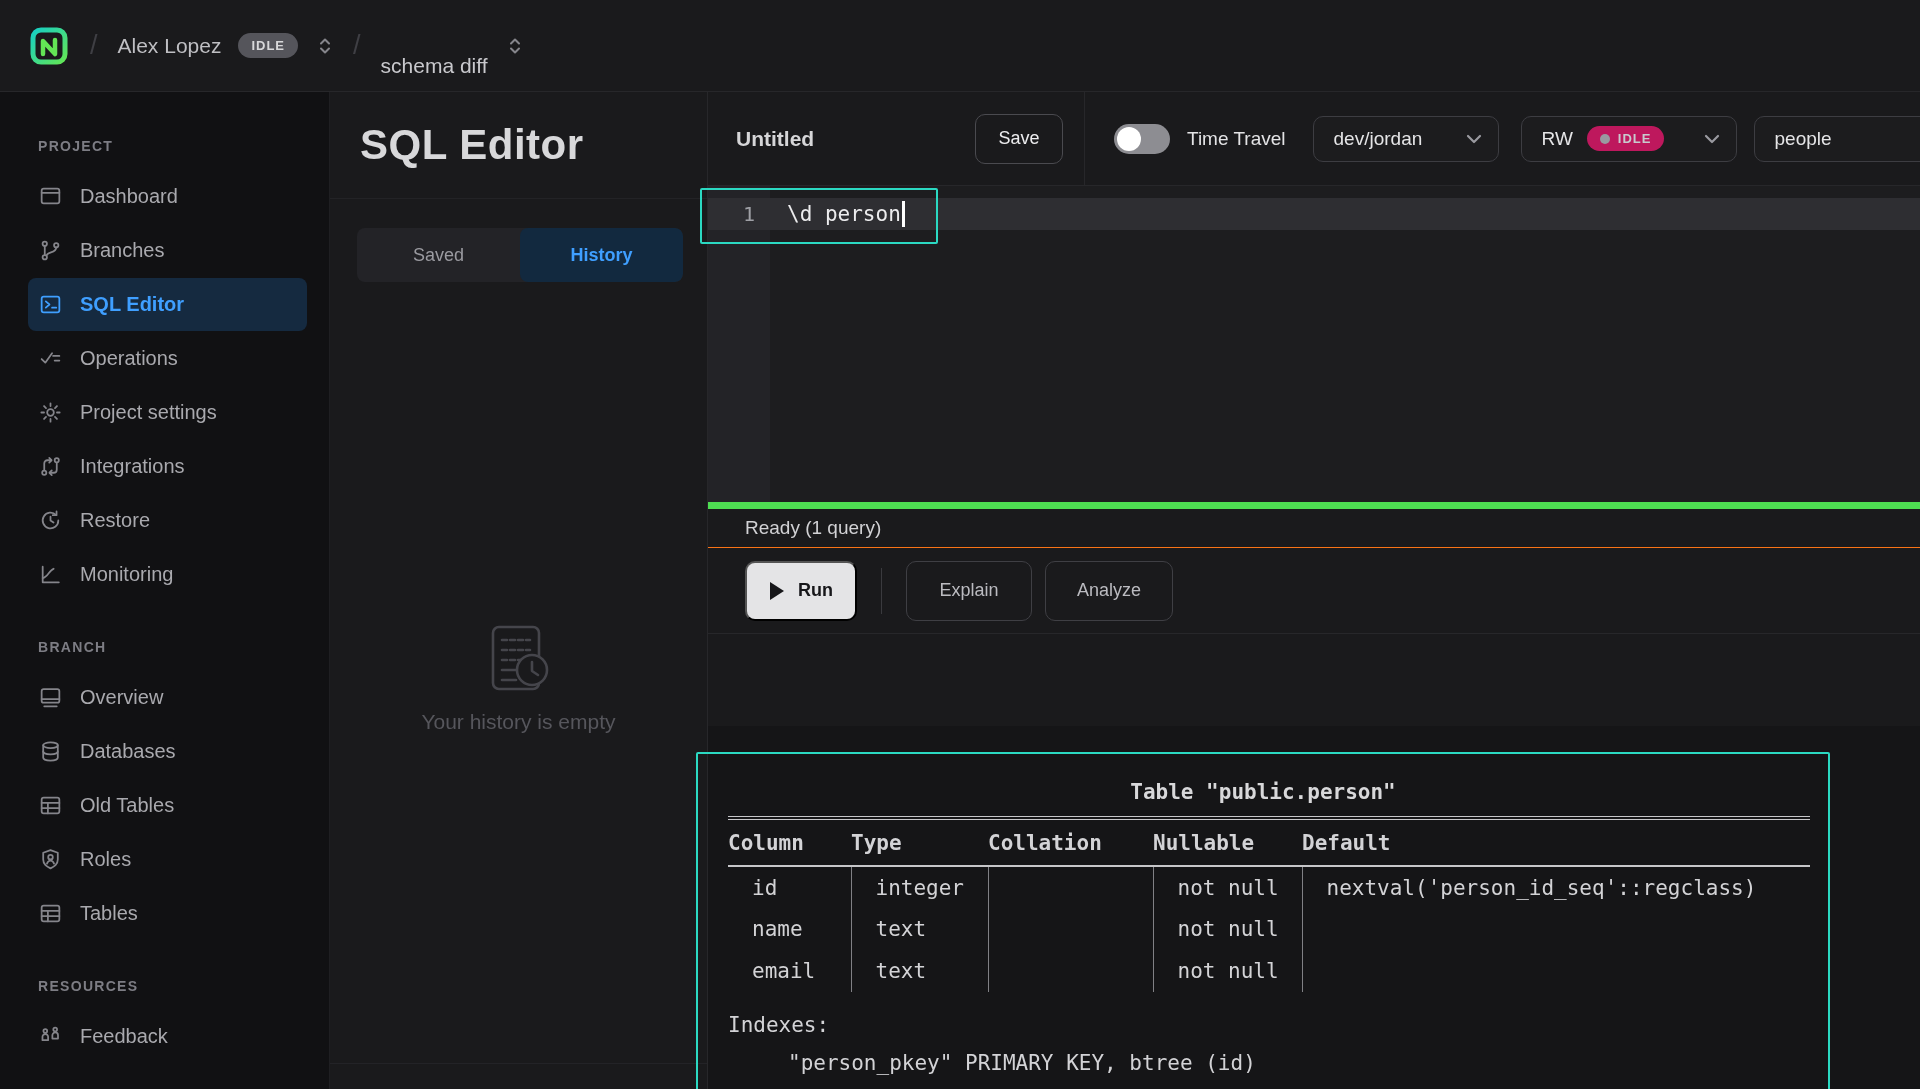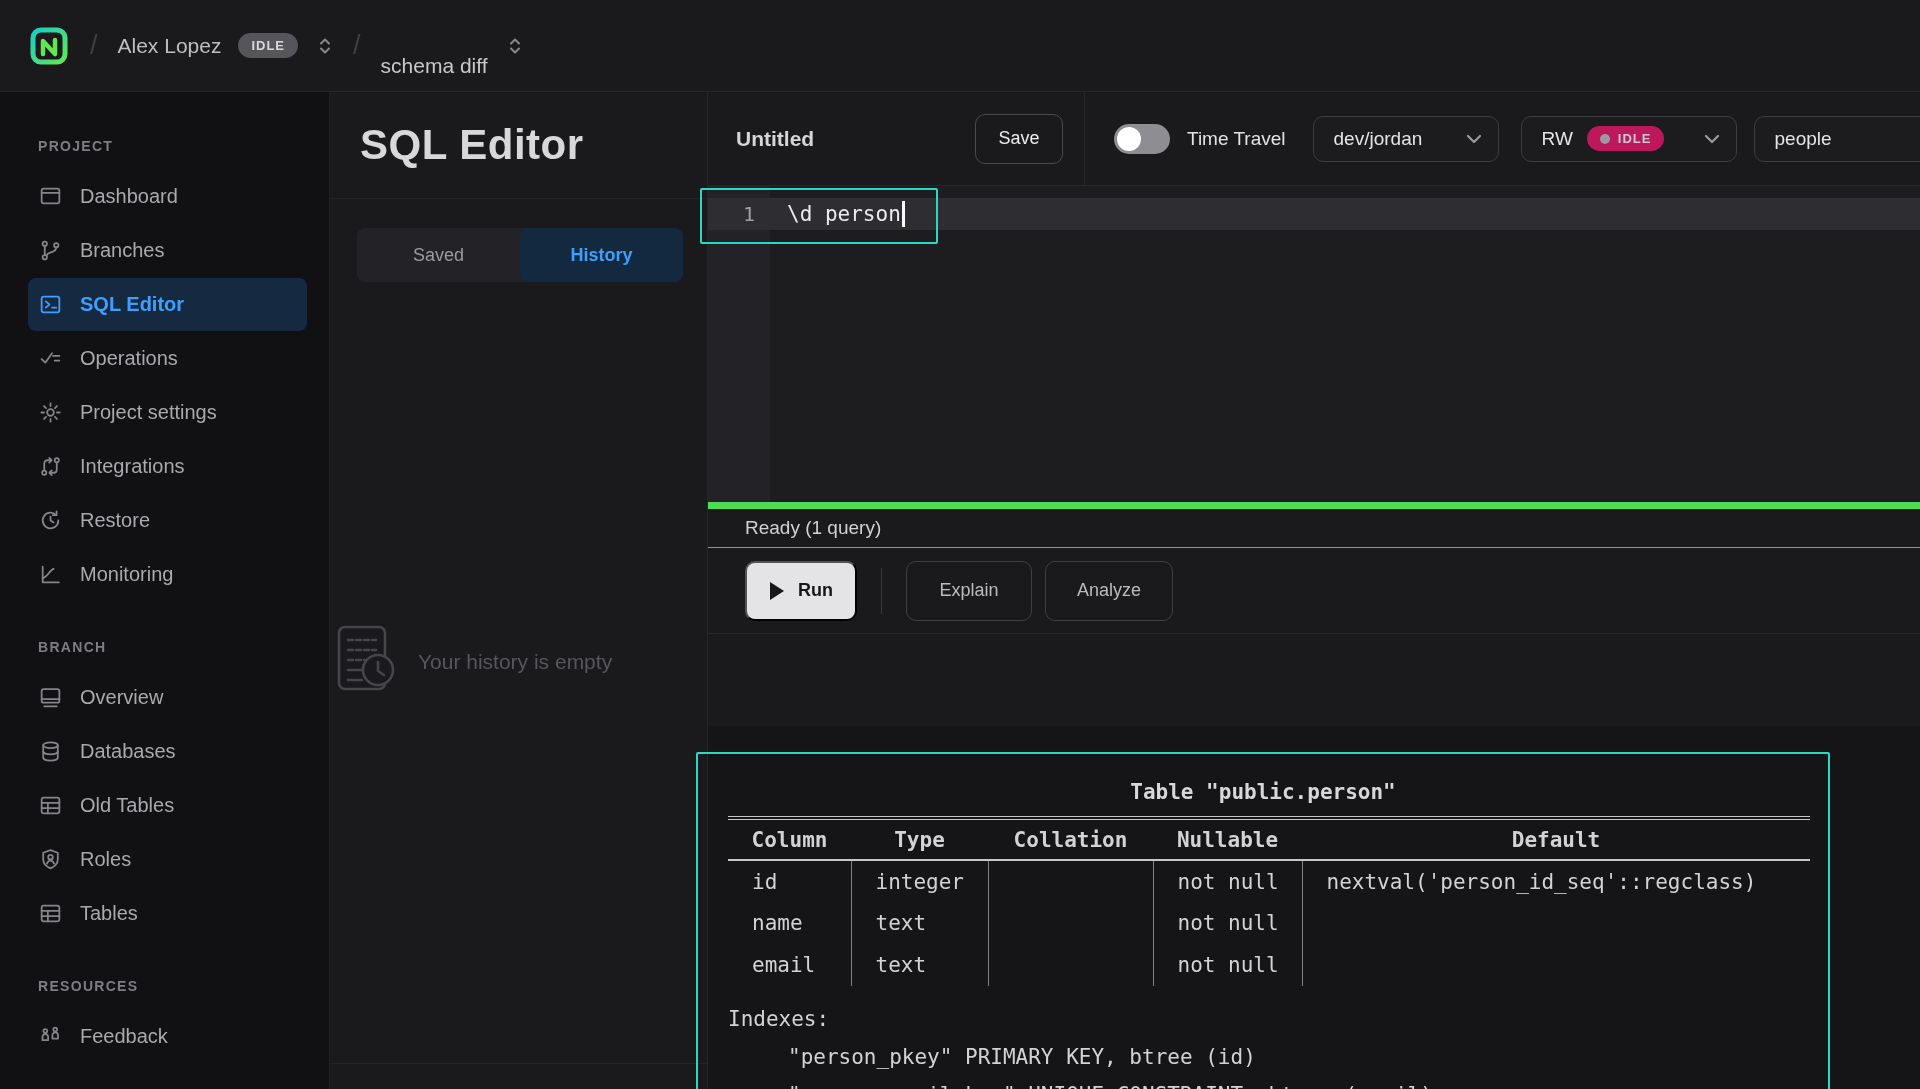--- a/index.html
+++ b/index.html
@@ -40,21 +40,21 @@
     background:#1a1a1c; border-right:1px solid #27272a; }
   .hp-header { height:107px; border-bottom:1px solid #232326; display:flex;
     align-items:center; padding-left:30px; }
   .hp-title { font-size:42px; font-weight:700; color:#d8d8da; letter-spacing:0.5px; }
   .tabs { margin:29px 0 0 27px; width:326px; height:54px; background:#232327;
     border-radius:8px; display:flex; overflow:hidden; }
   .tab { flex:1; display:flex; align-items:center; justify-content:center;
     font-size:18px; color:#9a9aa0; cursor:pointer; }
   .tab.active { background:#12293f; color:var(--accent-blue,#3f9fff); border-radius:8px; font-weight:600; }
   .empty-state { position:absolute; top:530px; left:0; right:0;
-    display:flex; flex-direction:row; align-items:center; gap:18px; }
+    display:flex; flex-direction:column; align-items:center; gap:8px; }
   .empty-state .caption { font-size:21px; color:#56565c; }
   .hp-footer-line { position:absolute; left:0; right:0; bottom:25px; height:1px; background:#232327; }
 
   
   .editor-panel { position:absolute; left:708px; right:0; top:92px; bottom:0; background:#1a1a1c; }
   .editor-header { height:94px; display:flex; border-bottom:1px solid #27272a; }
   .eh-left { width:377px; height:100%; display:flex; align-items:center;
     justify-content:space-between; padding:0 21px 0 28px; border-right:1px solid #27272a; }
   .doc-title { font-size:21px; font-weight:600; color:#d6d6d8; }
   .btn { display:flex; align-items:center; justify-content:center; cursor:pointer;
@@ -107,21 +107,21 @@
   .explain-btn { width:126px; height:60px; color:#bbbbc0; border-color:#3f3f44; }
   .analyze-btn { width:128px; height:60px; color:#bbbbc0; border-color:#3f3f44; margin-left:13px; }
 
   
   .results-area { position:absolute; top:634px; bottom:0; left:0; right:0; background:#151517; }
   .results-box { left:-12px; top:26px; width:1134px; height:382px; padding-top:26px;
     font-family:"DejaVu Sans Mono", monospace; color:#d3d3d6; }
   .res-title { text-align:center; font-size:21px; font-weight:700; color:#d8d8da; }
   table.psql { border-collapse:collapse; table-layout:fixed; margin:12px 0 0 30px;
     border-top:4px double #c6c6c9; font-size:21px; color:#d3d3d6; }
-  table.psql th { font-weight:700; text-align:center; height:42px;
+  table.psql th { font-weight:700; text-align:left; height:48px;
     border-bottom:2px solid #c6c6c9; }
   table.psql td { height:42px; padding-left:24px; white-space:nowrap; overflow:hidden; }
   table.psql tbody td + td { border-left:1px solid #808085; }
   .indexes { margin:14px 0 0 30px; font-size:21px; line-height:38px; }
   .indexes .idx-line { padding-left:60px; }
 </style>
 </head>
 <body>
 
 <div class="app">

